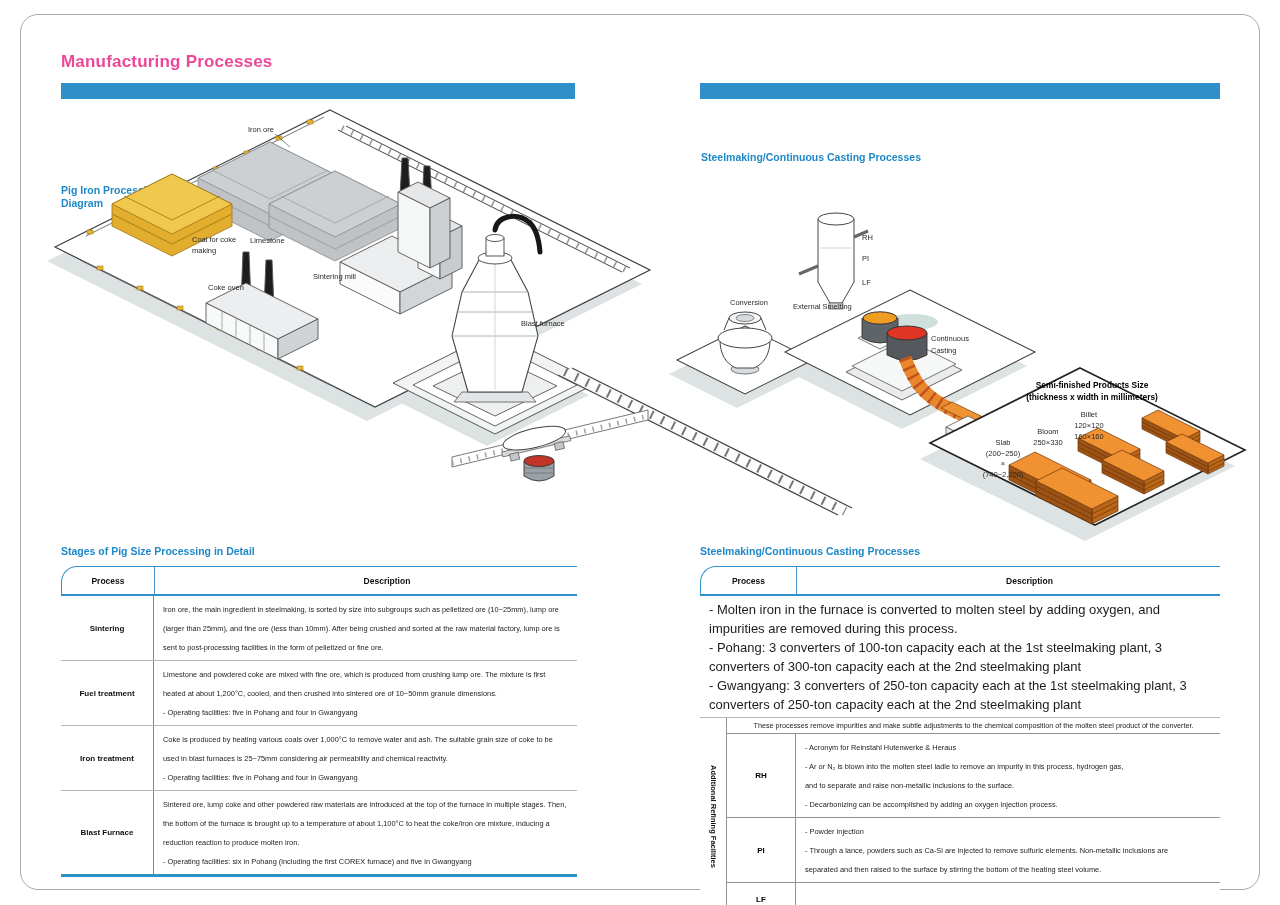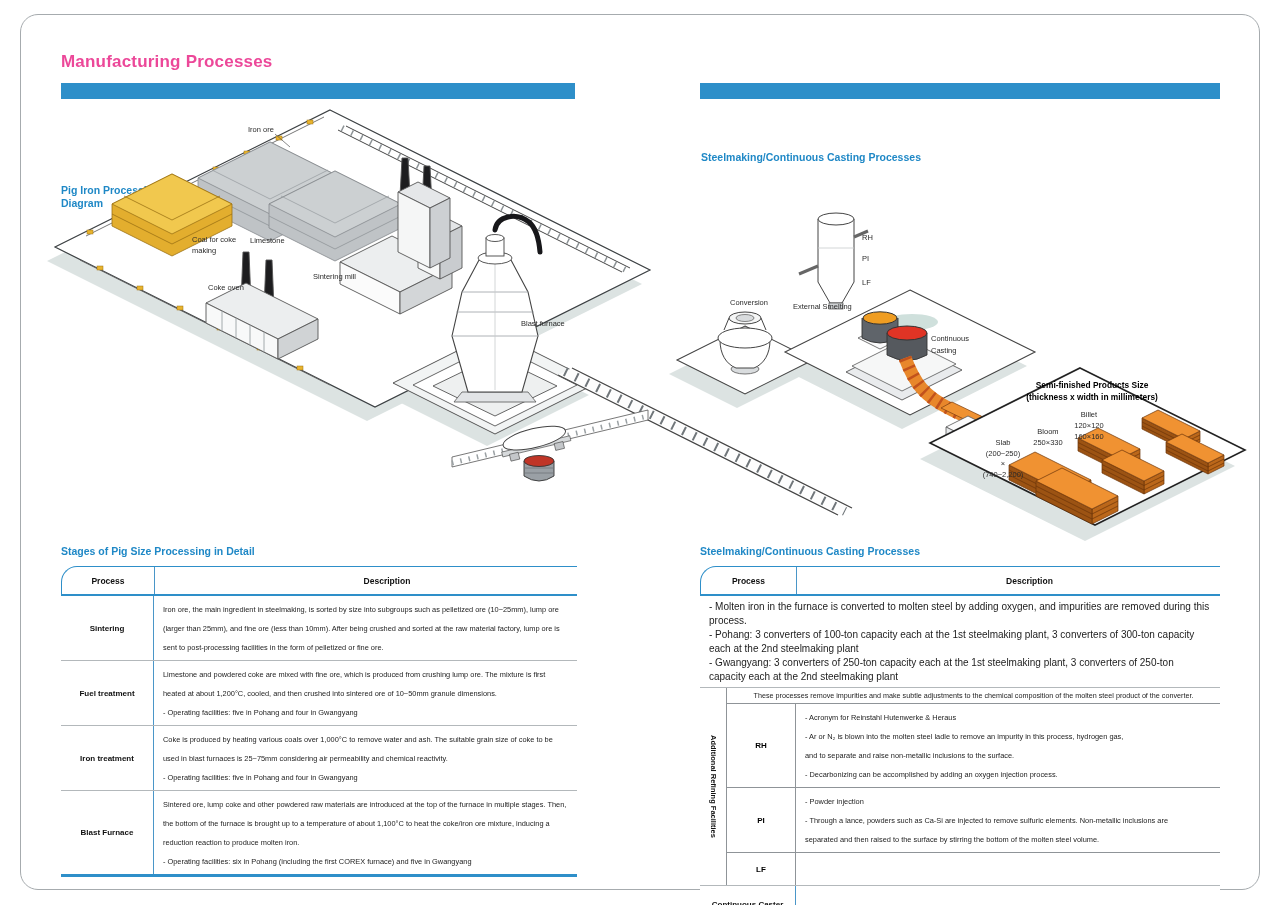--- a/index.html
+++ b/index.html
@@ -337,40 +337,40 @@
 </div>
 
 <div class="tbl" style="left:700px;top:545px;width:520px;">
   <div class="tbl-title">Steelmaking/Continuous Casting Processes</div>
   <div class="tgrid">
     <div class="thead">
       <div class="th c1r">Process</div>
       <div class="th fill">Description</div>
     </div>
     <div class="trow" style="min-height:44px;">
-      <div class="dcell" style="font-size:10px;line-height:14px;">- Molten iron in the furnace is converted to molten steel by adding oxygen, and impurities are removed during this process.
+      <div class="dcell" style="font-size:13px;line-height:19px;">- Molten iron in the furnace is converted to molten steel by adding oxygen, and impurities are removed during this process.
 - Pohang: 3 converters of 100-ton capacity each at the 1st steelmaking plant, 3 converters of 300-ton capacity each at the 2nd steelmaking plant
 - Gwangyang: 3 converters of 250-ton capacity each at the 1st steelmaking plant, 3 converters of 250-ton capacity each at the 2nd steelmaking plant</div>
     </div>
     <div class="group">
       <div class="glabel">Additional Refining Facilities</div>
       <div class="ginner">
         <div class="gnote">These processes remove impurities and make subtle adjustments to the chemical composition of the molten steel product of the converter.</div>
         <div class="grow" style="min-height:52px;">
           <div class="gp">RH</div>
           <div class="dcell">- Acronym for Reinstahl Hutenwerke &amp; Heraus
 - Ar or N₂ is blown into the molten steel ladle to remove an impurity in this process, hydrogen gas,
 and to separate and raise non-metallic inclusions to the surface.
 - Decarbonizing can be accomplished by adding an oxygen injection process.</div>
         </div>
         <div class="grow" style="min-height:40px;">
           <div class="gp">PI</div>
           <div class="dcell">- Powder injection
 - Through a lance, powders such as Ca-Si are injected to remove sulfuric elements. Non-metallic inclusions are
-separated and then raised to the surface by stirring the bottom of the molten steel volume.</div>
+separated and then raised to the surface by stirring the bottom of the heating steel volume.</div>
         </div>
         <div class="grow" style="min-height:32px;">
           <div class="gp">LF</div>
         </div>
       </div>
     </div>
     <div class="trow sep" style="min-height:36px;">
       <div class="pcell c1r">Continuous Caster</div>
     </div>
   </div>

